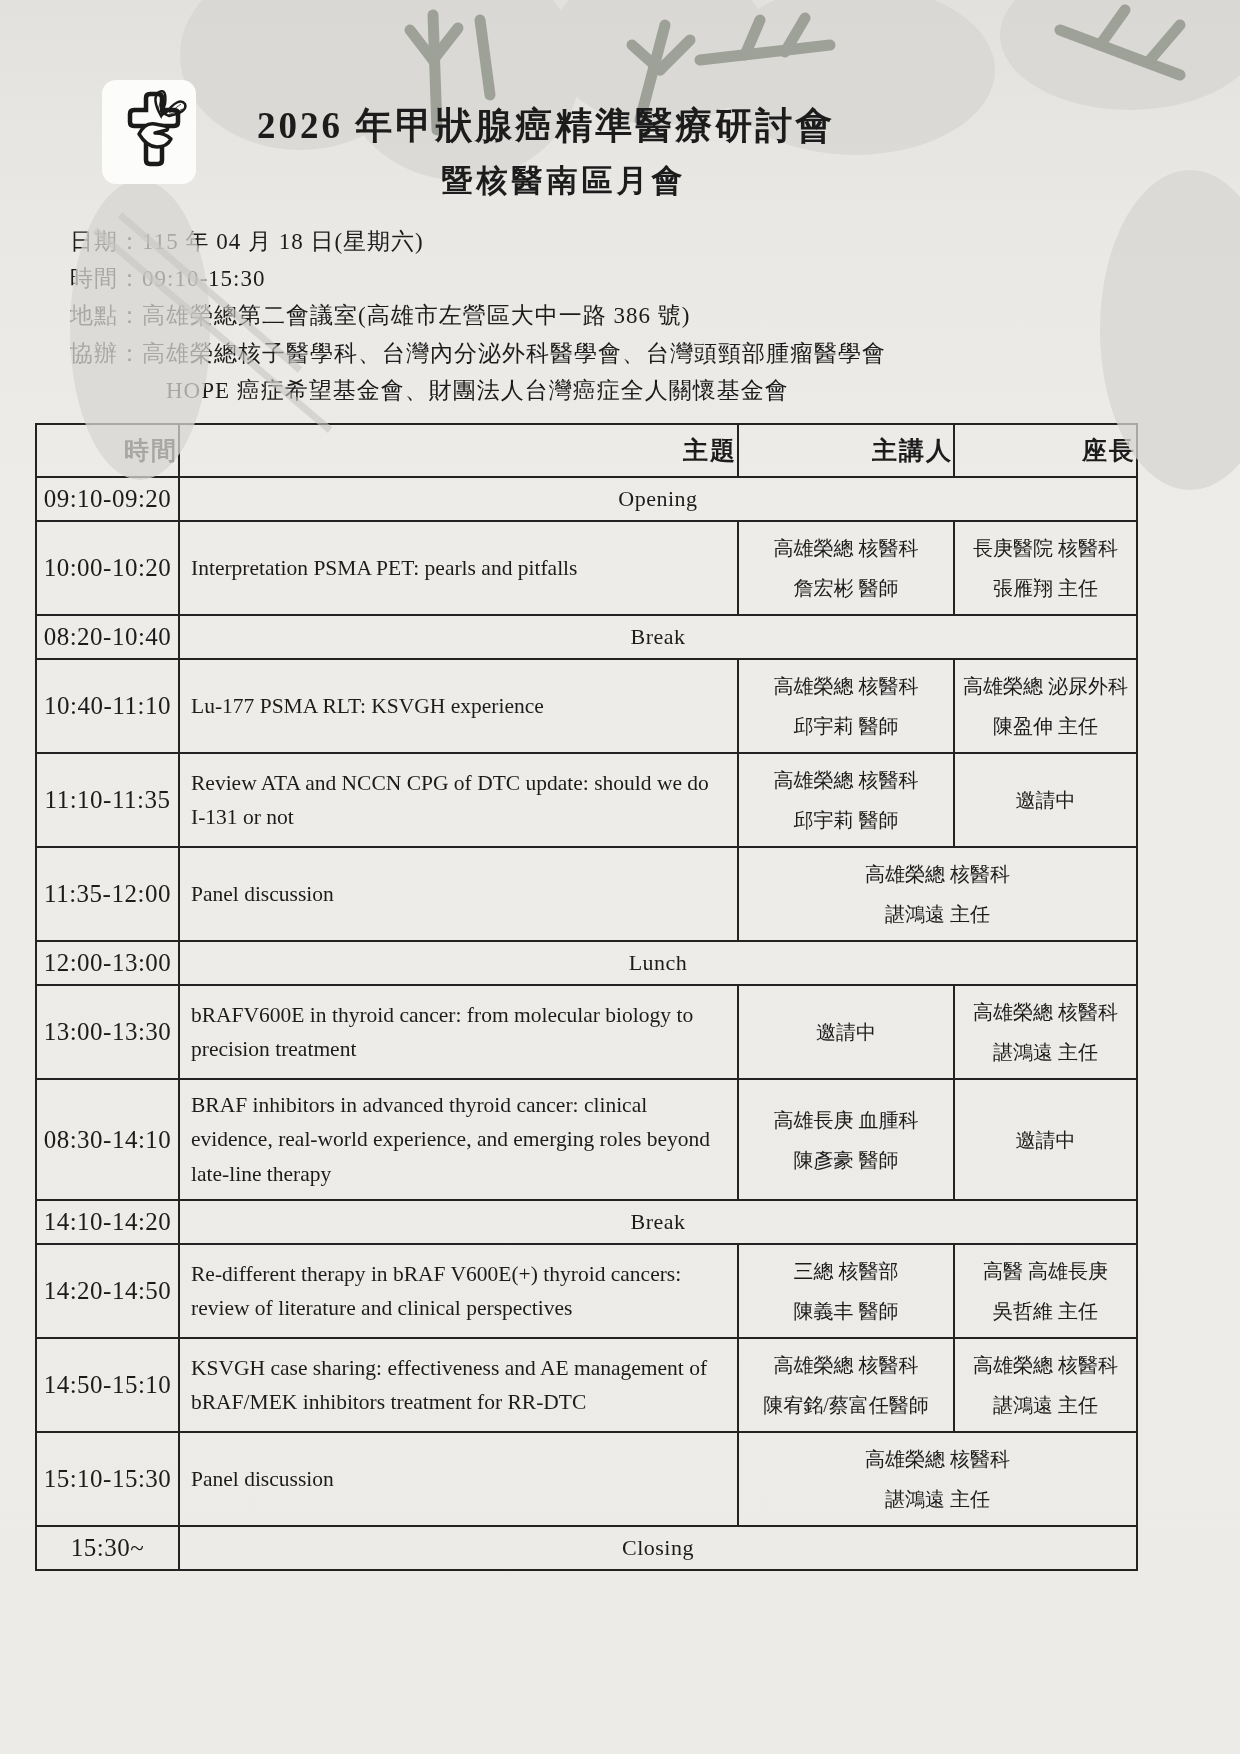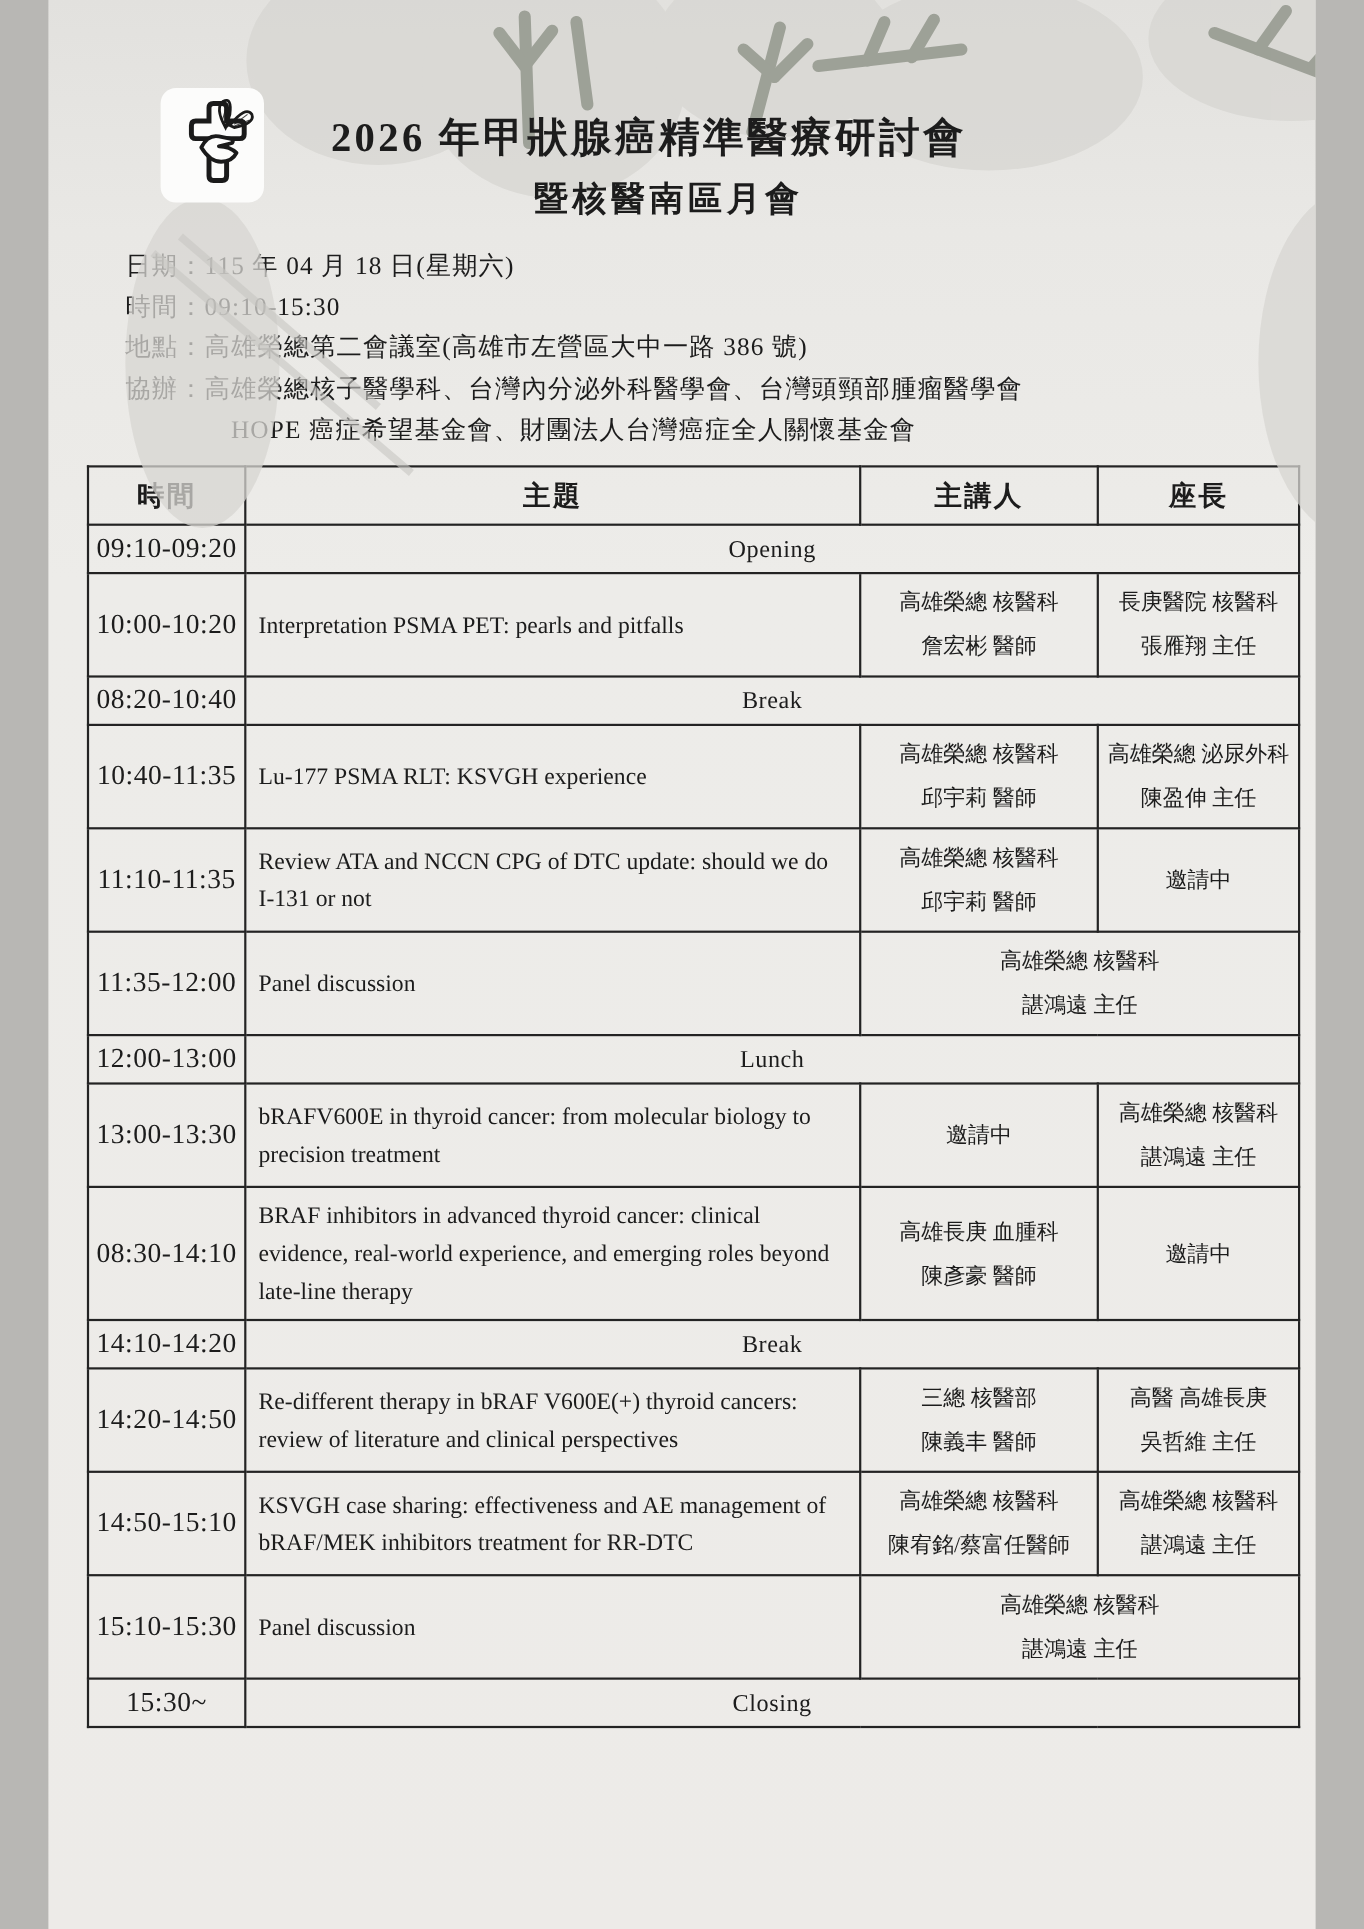--- a/index.html
+++ b/index.html
@@ -3,21 +3,21 @@
 <meta charset="utf-8">
 <style>
   html, body { margin:0; padding:0; }
   body {
     width:1240px;
     background:#b8b7b4;
     font-family:"Liberation Serif","DejaVu Serif",serif;
   }
   .page {
     position:relative;
-    width:1152px;
+    width:1240px;
     height:1754px;
     margin:0 auto;
     overflow:hidden;
     color:#1c1c1c;
     background:linear-gradient(180deg,#e2e1de 0%,#e9e8e5 12%,#edecE9 30%,#edebe8 100%);
   }
   .decor { position:absolute; top:0; left:0; pointer-events:none; }
   .logo-box {
     position:absolute; left:102px; top:80px;
     width:94px; height:104px;
@@ -65,21 +65,21 @@
   col.c-chair  { width:183px; }
   .program th, .program td {
     border:2px solid #232323;
     vertical-align:middle;
   }
   .program th {
     font-size:25px;
     font-weight:700;
     letter-spacing:2px;
     padding:9px 0;
-    text-align:center;
+    text-align:right;
   }
   td.time-cell {
     text-align:center;
     font-size:25px;
     padding:4px 2px;
     letter-spacing:0.5px;
   }
   td.topic-cell {
     font-size:21.5px;
     text-align:left;
@@ -202,21 +202,21 @@
           <td class="person-cell">
             <div class="person-line">長庚醫院 核醫科</div>
             <div class="person-line">張雁翔 主任</div>
           </td>
         </tr>
         <tr>
           <td class="time-cell">08:20-10:40</td>
           <td class="full-cell" colspan="3">Break</td>
         </tr>
         <tr>
-          <td class="time-cell">10:40-11:35</td>
+          <td class="time-cell">10:40-11:10</td>
           <td class="topic-cell">Lu-177 PSMA RLT: KSVGH experience</td>
           <td class="person-cell">
             <div class="person-line">高雄榮總 核醫科</div>
             <div class="person-line">邱宇莉 醫師</div>
           </td>
           <td class="person-cell">
             <div class="person-line">高雄榮總 泌尿外科</div>
             <div class="person-line">陳盈伸 主任</div>
           </td>
         </tr>

